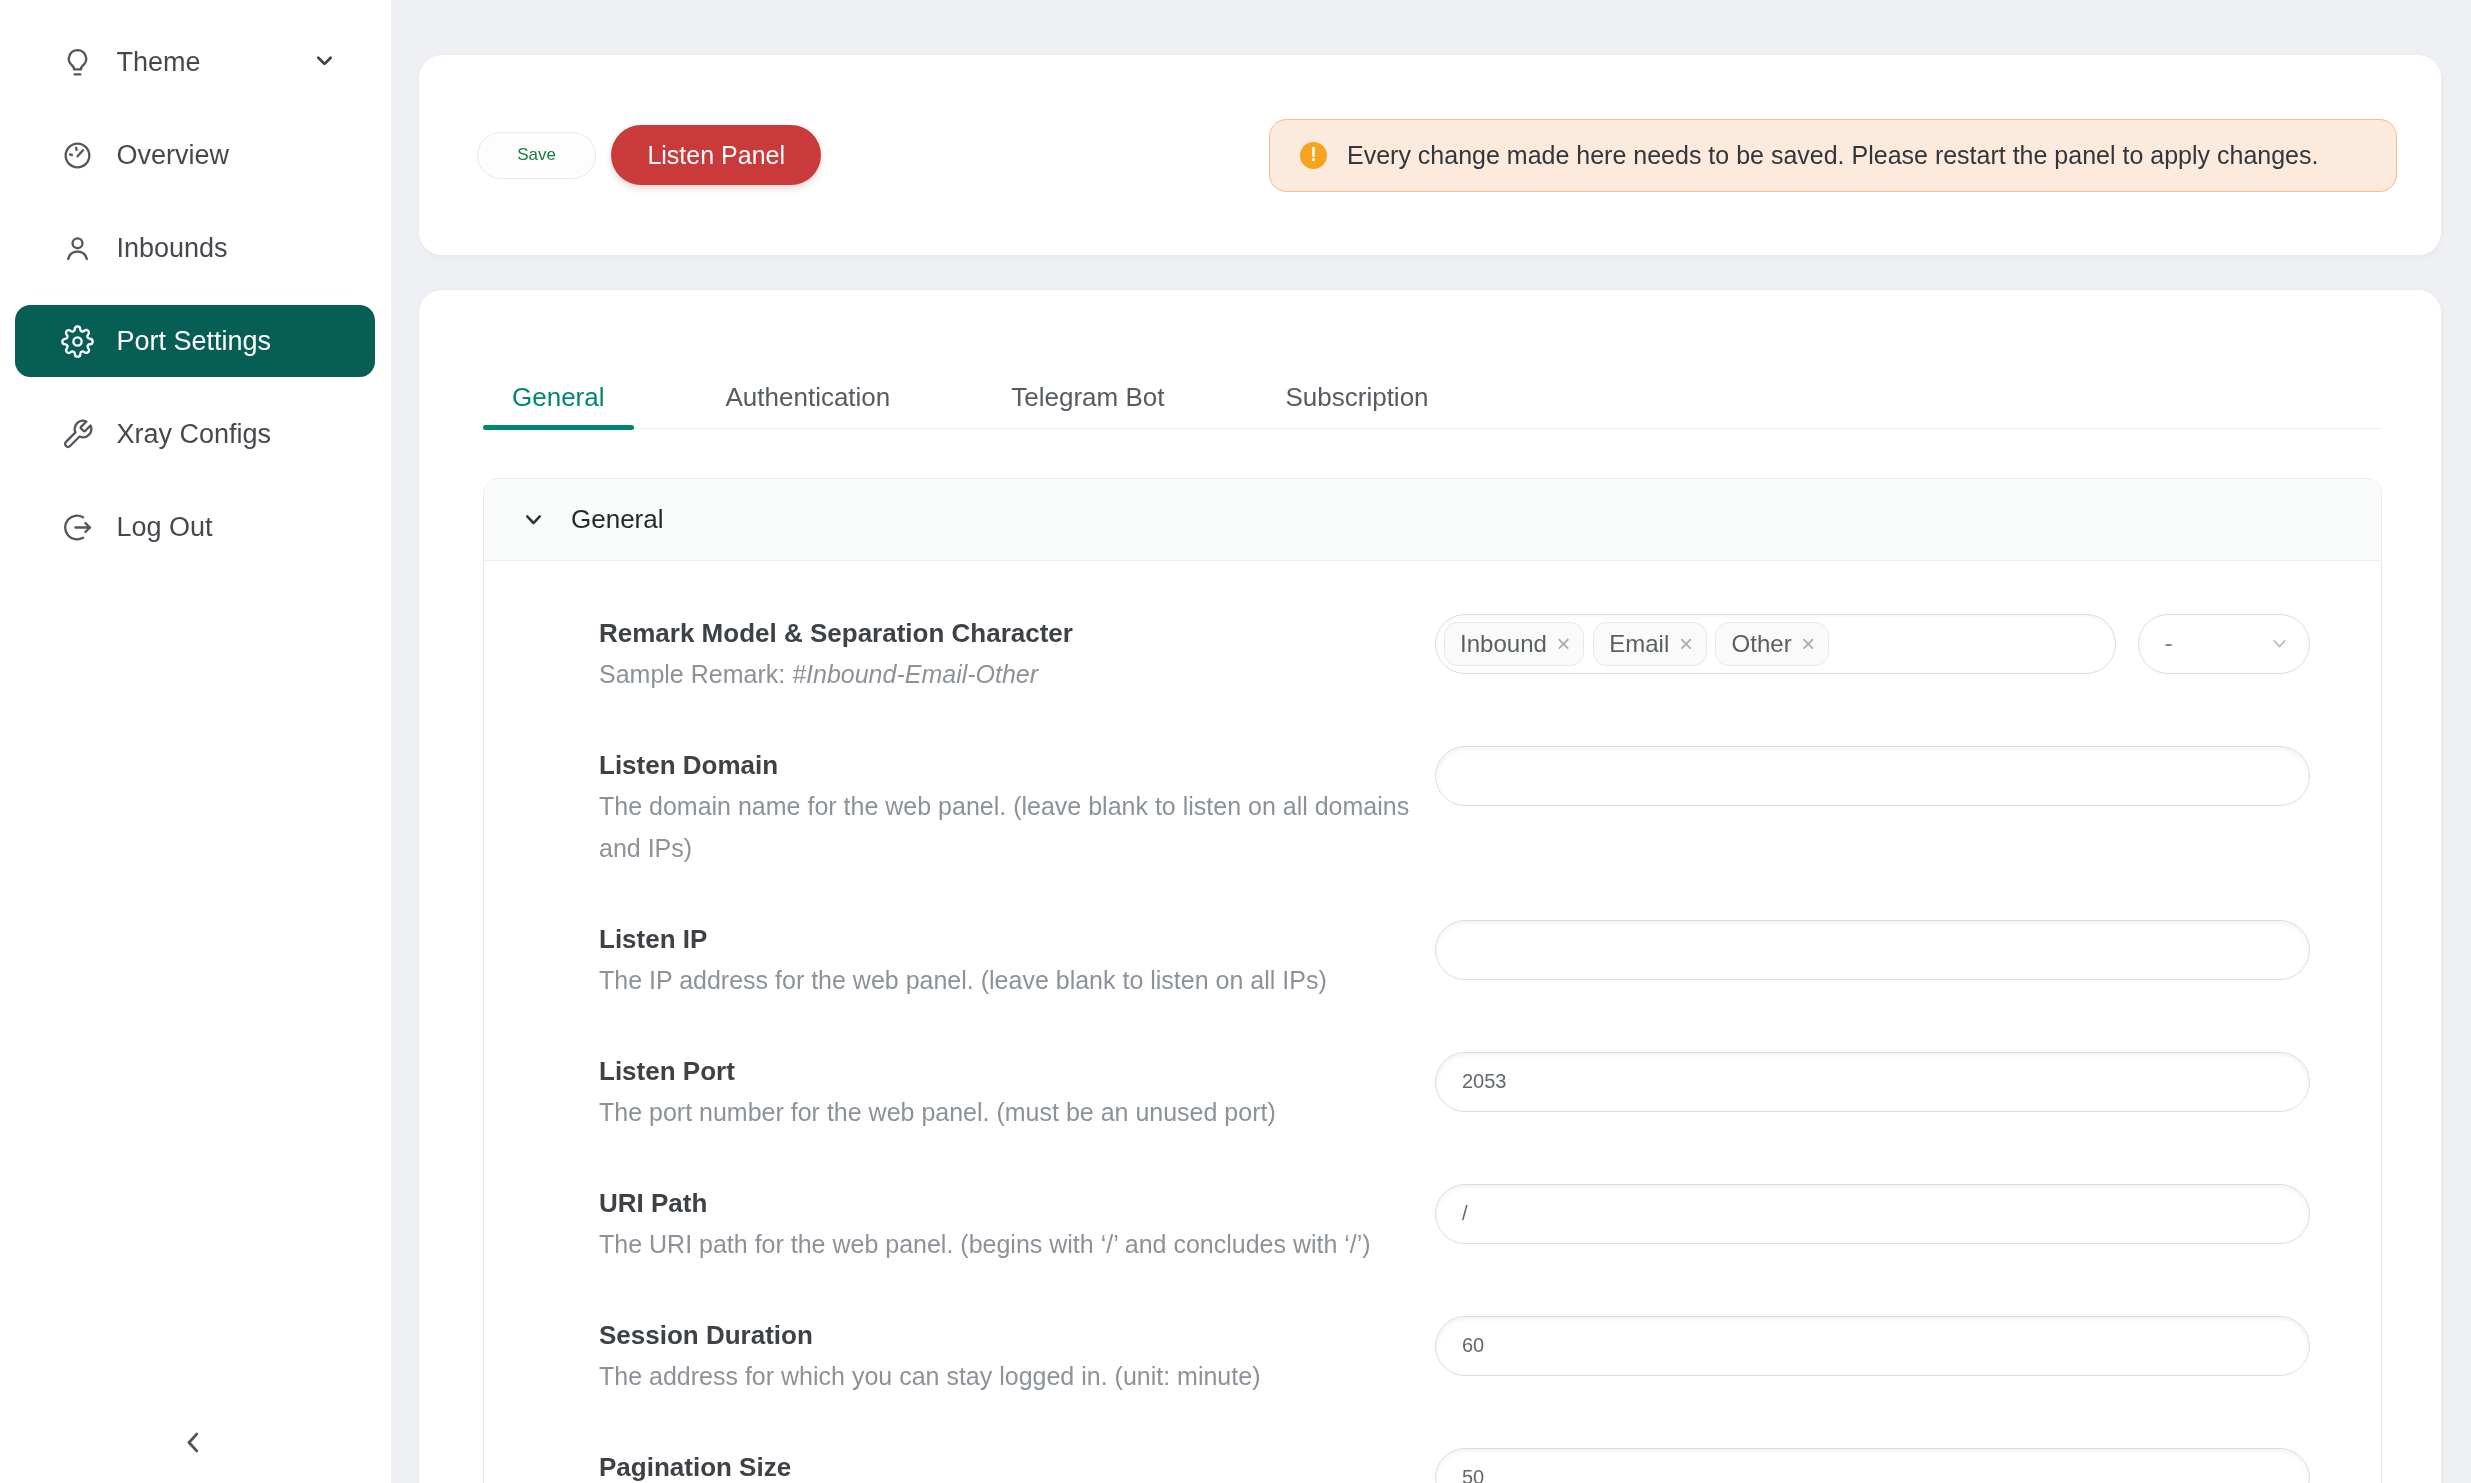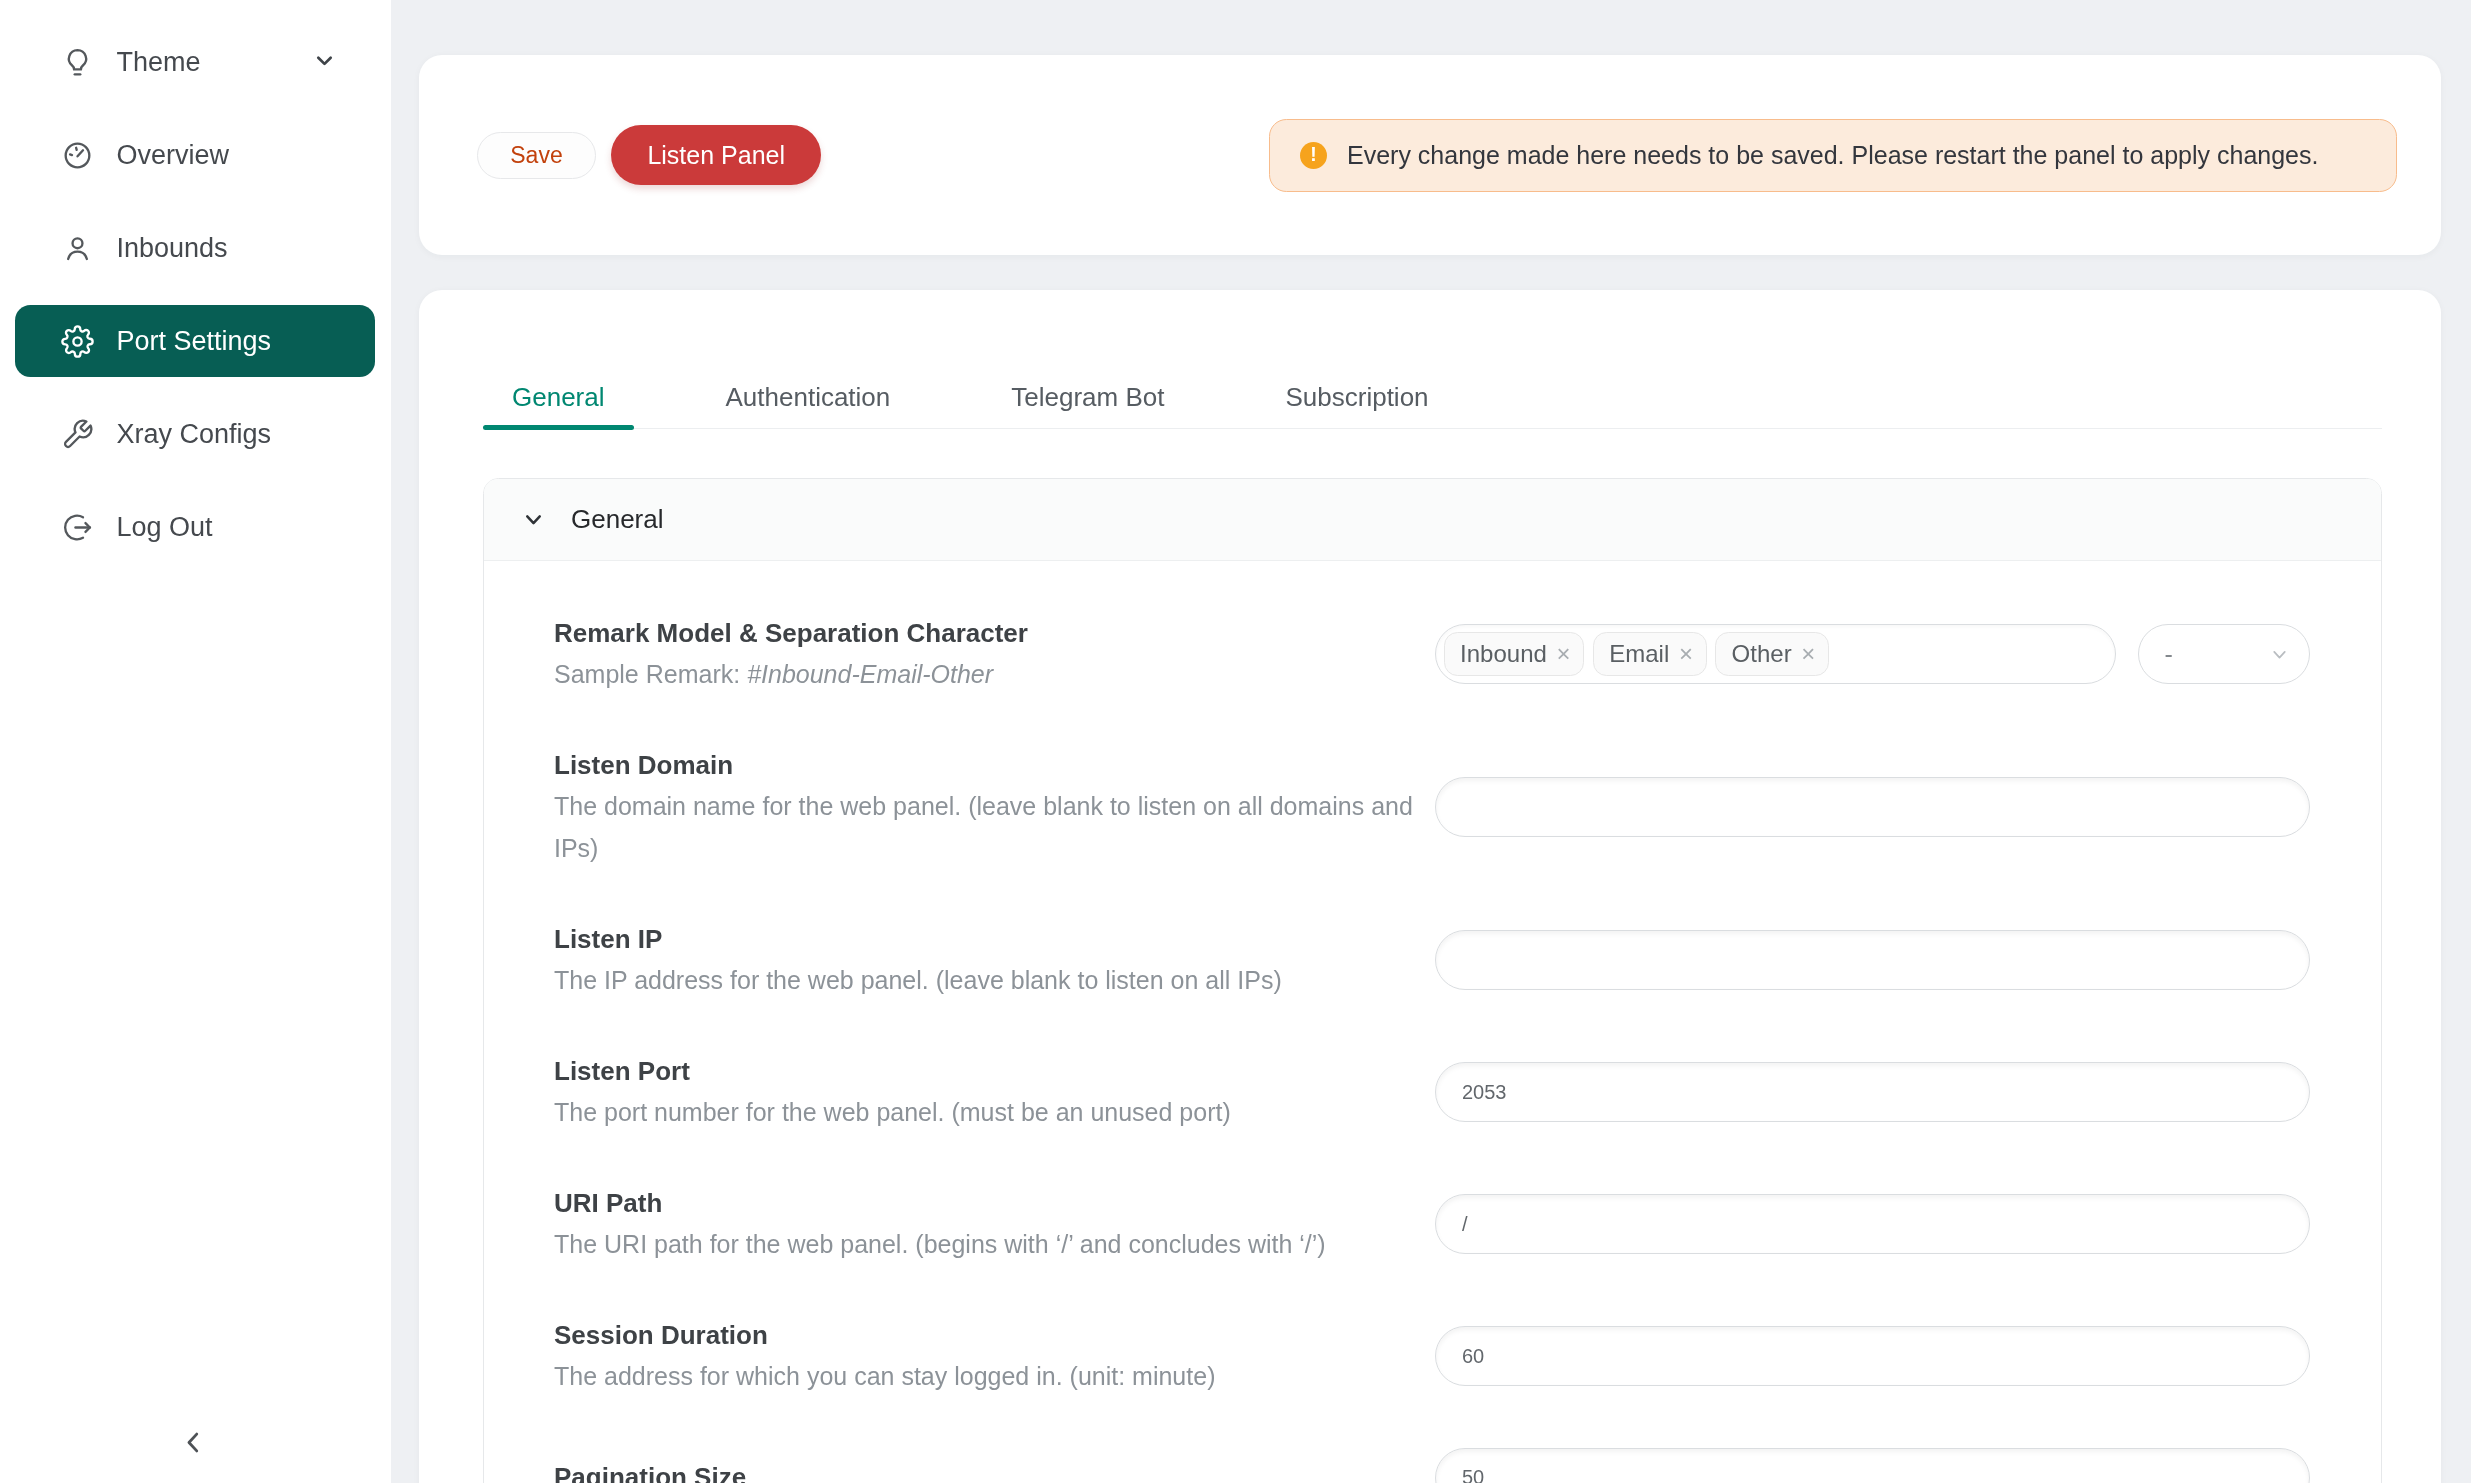--- a/index.html
+++ b/index.html
@@ -31,21 +31,21 @@
   .main { margin-left:391px; padding:0 31px 0 28px; }
 
   .top-card {
     margin-top:55px; height:200px; background:#fff; border-radius:23px;
     box-shadow:0 1.9px 7.7px rgba(30,40,50,.04);
     display:flex; align-items:center; padding:0 44px 0 58px;
   }
   .btn { font-family:inherit; cursor:pointer; }
   .btn-save {
     width:119px; height:47px; border-radius:30px; background:#fdfdfd;
-    border:1.9px solid #e7e8ea; color:#c2410c; font-size:23px;
+    border:1.9px solid #e7e8ea; color:#15803d; font-size:17px;
   }
   .btn-restart {
     margin-left:15.4px; height:60px; padding:0 36px; border-radius:30px;
     background: var(--danger, #cb3a3a); border:none; color:#fff; font-size:25px;
     box-shadow:0 3.9px 7.7px rgba(150,40,40,.18);
   }
   .alert {
     margin-left:auto; width:1128px; background: var(--warning-bg, #fcebdc);
     border:1.9px solid var(--warning-border, #f8bc8c); border-radius:17.4px;
     padding:14.5px 39px 14.5px 30px; display:flex; align-items:flex-start;
@@ -75,21 +75,21 @@
   .panel { margin:49px 59px 0 64px; border:1.9px solid #e6e8ea; border-radius:15.4px; }
   .panel-header {
     height:82px; background:#fafbfb; border-bottom:1.9px solid #edeff0;
     border-radius:13.5px 13.5px 0 0; display:flex; align-items:center; padding-left:37px; cursor:pointer;
   }
   .panel-header svg { width:25px; height:25px; stroke:#2f3337; fill:none; stroke-width:2.4; stroke-linecap:round; stroke-linejoin:round; }
   .panel-title { margin-left:25px; font-size:26px; color:#27292c; }
   .panel-body { padding:53px 71px 58px 70px; }
 
   
-  .row { display:flex; justify-content:space-between; align-items:center; margin-bottom:51px; }
+  .row { display:flex; justify-content:space-between; align-items:flex-start; margin-bottom:51px;margin-left:45px; }
   .row:last-child { margin-bottom:0; }
   .row-text { width:859px; }
   .f-label { font-size:26px; font-weight:bold; color:#3e4246; line-height:39px; }
   .f-desc { font-size:25px; color:#8c9298; line-height:42px; }
   .f-desc em { font-style:italic; }
   .control { width:875px; flex:none; }
   .input {
     width:100%; height:60px; border-radius:30px; border:1.9px solid #dadde0;
     box-shadow:inset 0 2.9px 4.8px rgba(0,0,0,.05); padding:0 26px; font-size:20px;
     color:#62676c; background:#fff; outline:none; font-family:inherit;

